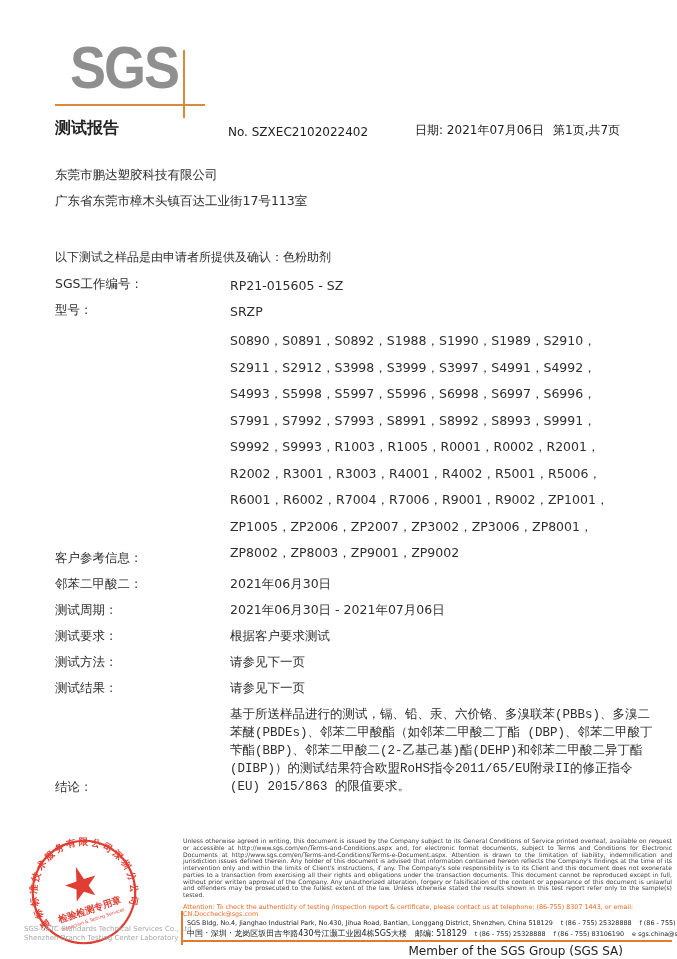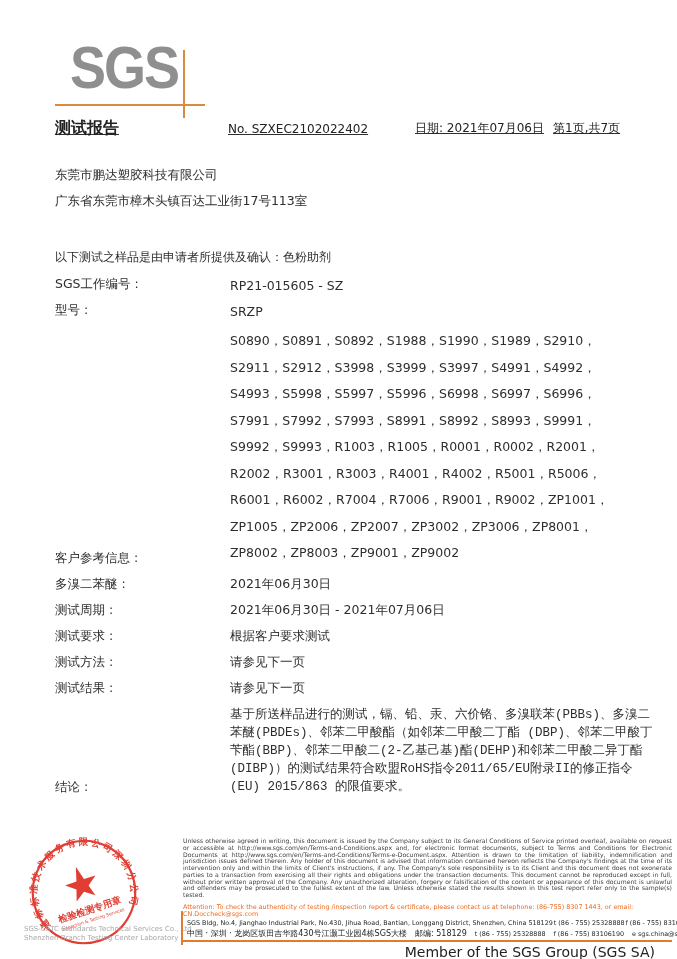--- a/index.html
+++ b/index.html
@@ -8,21 +8,21 @@
 
   
   .logo-block{position:absolute;left:0;top:18px;width:260px;height:115px;}
   .logo-text{position:absolute;left:70px;top:18px;font-size:54px;font-weight:bold;
              letter-spacing:-2px;color:#8f8f8f;font-family:"Liberation Sans",sans-serif;
              transform:scaleY(1.08);}
   .logo-hline{position:absolute;left:55px;top:86px;width:150px;height:2px;background:#d98a3f;}
   .logo-vline{position:absolute;left:183px;top:32px;width:2px;height:68px;background:#d98a3f;}
 
   
-  .header-row{position:absolute;left:55px;top:118px;width:585px;display:flex;align-items:center;text-decoration:underline;}
+  .header-row{position:absolute;left:55px;top:118px;width:585px;display:flex;align-items:flex-end;}
   .h-title{width:173px;font-size:16px;font-weight:bold;color:#222;}
   .h-no{width:187px;font-size:12px;color:#222;}
   .h-date{width:138px;font-size:12px;color:#222;}
   .h-page{font-size:12px;color:#222;}
 
   
   .applicant{position:absolute;left:55px;top:162px;font-size:12.5px;line-height:26px;color:#2e2e2e;}
 
   
   .statement{position:absolute;left:55px;top:249px;font-size:12px;color:#2e2e2e;}
@@ -34,27 +34,27 @@
   .gap-lg{margin-top:4px;}
   .conclusion-row{margin-top:6px;}
   .conclusion-text{line-height:18px;width:432px;font-family:Liberation Mono, monospace;}
 
   
   .fineprint{position:absolute;left:183px;top:838px;width:489px;font-size:6.1px;
              line-height:6.75px;text-align:justify;color:#3d3d3d;}
   .attention{position:absolute;left:183px;top:904px;width:489px;font-size:6.4px;
              line-height:7px;font-weight:normal;color:#f06a22;}
   .addr-en{position:absolute;left:187px;top:919px;width:485px;font-size:6.4px;color:#1e1e1e;
-           display:flex;gap:1px;white-space:nowrap;}
+           display:flex;gap:8px;white-space:nowrap;}
   .addr-cn{position:absolute;left:187px;top:928px;width:485px;font-size:8px;color:#1e1e1e;
            display:flex;gap:8px;white-space:nowrap;align-items:baseline;}
   .addr-cn .sm{font-size:6.4px;}
   .foot-vline{position:absolute;left:181px;top:911px;width:2px;height:34px;background:#e07b30;}
   .foot-hline{position:absolute;left:183px;top:940px;width:489px;height:2px;background:#e07b30;}
-  .member{position:absolute;right:22px;top:944px;font-size:14px;color:#222;}
+  .member{position:absolute;right:54px;top:944px;font-size:12px;color:#222;}
 
   
   .stamp-wrap{position:absolute;left:25px;top:833px;width:118px;height:118px;
               transform:rotate(-18deg);opacity:.88;}
   .stamp-company{position:absolute;left:24px;top:925px;width:180px;font-size:7px;
                  line-height:8.5px;color:#a8a8a8;}
 </style>
 </head>
 <body>
 
@@ -101,21 +101,21 @@
         <div class="ref-line">S7991，S7992，S7993，S8991，S8992，S8993，S9991，</div>
         <div class="ref-line">S9992，S9993，R1003，R1005，R0001，R0002，R2001，</div>
         <div class="ref-line">R2002，R3001，R3003，R4001，R4002，R5001，R5006，</div>
         <div class="ref-line">R6001，R6002，R7004，R7006，R9001，R9002，ZP1001，</div>
         <div class="ref-line">ZP1005，ZP2006，ZP2007，ZP3002，ZP3006，ZP8001，</div>
         <div class="ref-line">ZP8002，ZP8003，ZP9001，ZP9002</div>
       </div>
     </div>
 
     <div class="field-row">
-      <div class="f-label">多溴二苯醚 :</div>
+      <div class="f-label">邻苯二甲酸二 :</div>
       <div class="f-value">2021年06月30日</div>
     </div>
 
     <div class="field-row">
       <div class="f-label">测试周期 :</div>
       <div class="f-value">2021年06月30日 - 2021年07月06日</div>
     </div>
 
     <div class="field-row">
       <div class="f-label">测试要求 :</div>

